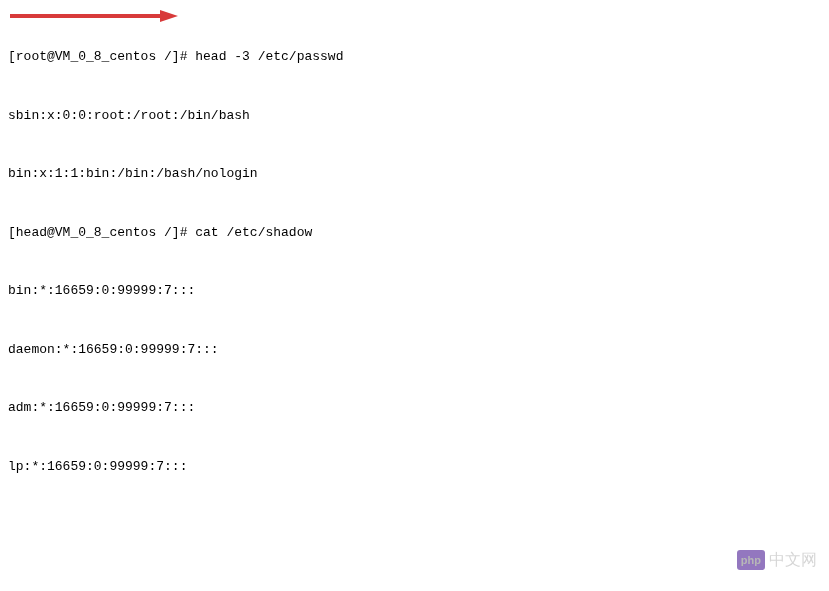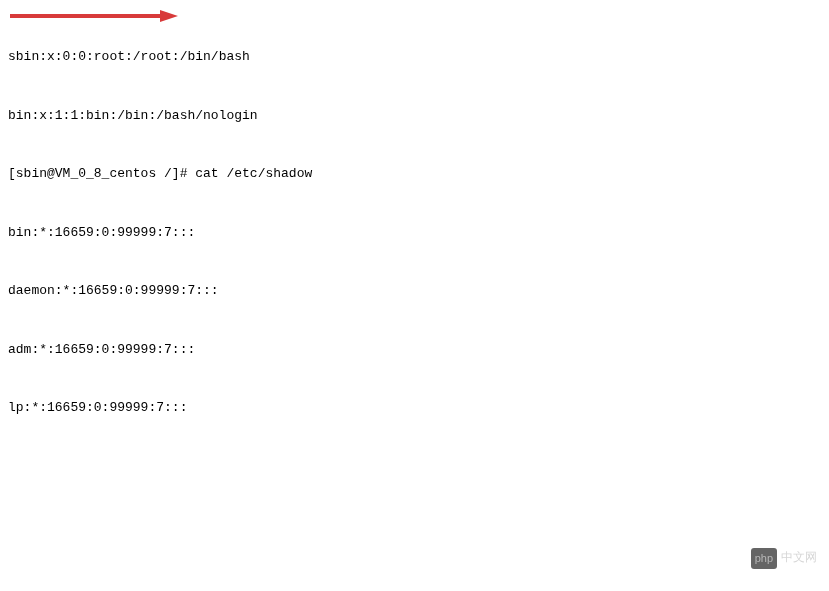--- a/index.html
+++ b/index.html
@@ -29,49 +29,50 @@
     .watermark {
       position: absolute;
       right: 12px;
       top: 548px;
       display: flex;
       align-items: center;
       gap: 4px;
       opacity: 0.6;
     }
     .watermark-badge {
-      background: #000000;
+      background: #4c1d95;
       color: #888;
       font-family: sans-serif;
-      font-weight: normal;
+      font-weight: bold;
       font-size: 11px;
       padding: 2px 4px;
       border-radius: 3px;
     }
     .watermark-text {
-      font-family: Liberation Mono, monospace;
-      font-size: 12px;
+      font-family: Liberation Sans, sans-serif;
+      font-size: 16px;
       color: #bbb;
       text-align: center;
     }
   </style>
 </head>
 <body>
 
 <div class="arrow">
   <svg width="170" height="16" viewBox="0 0 170 16">
     <line x1="0" y1="8" x2="155" y2="8" stroke="#d83a3a" stroke-width="4"></line>
     <polygon points="150,2 168,8 150,14" fill="#d83a3a"></polygon>
   </svg>
 </div>
 
 <div class="terminal">
+  <span class="line">[root@VM_0_8_centos /]# head -3 /etc/passwd</span>
   <span class="line">sbin:x:0:0:root:/root:/bin/bash</span>
   <span class="line">bin:x:1:1:bin:/bin:/bash/nologin</span>
-  <span class="line">[sbin@VM_0_8_centos /]# cat /etc/shadow</span>
+  <span class="line">[head@VM_0_8_centos /]# cat /etc/shadow</span>
   <span class="line">bin:*:16659:0:99999:7:::</span>
   <span class="line">daemon:*:16659:0:99999:7:::</span>
   <span class="line">adm:*:16659:0:99999:7:::</span>
   <span class="line">lp:*:16659:0:99999:7:::</span>
   
   
   
   
   
   

